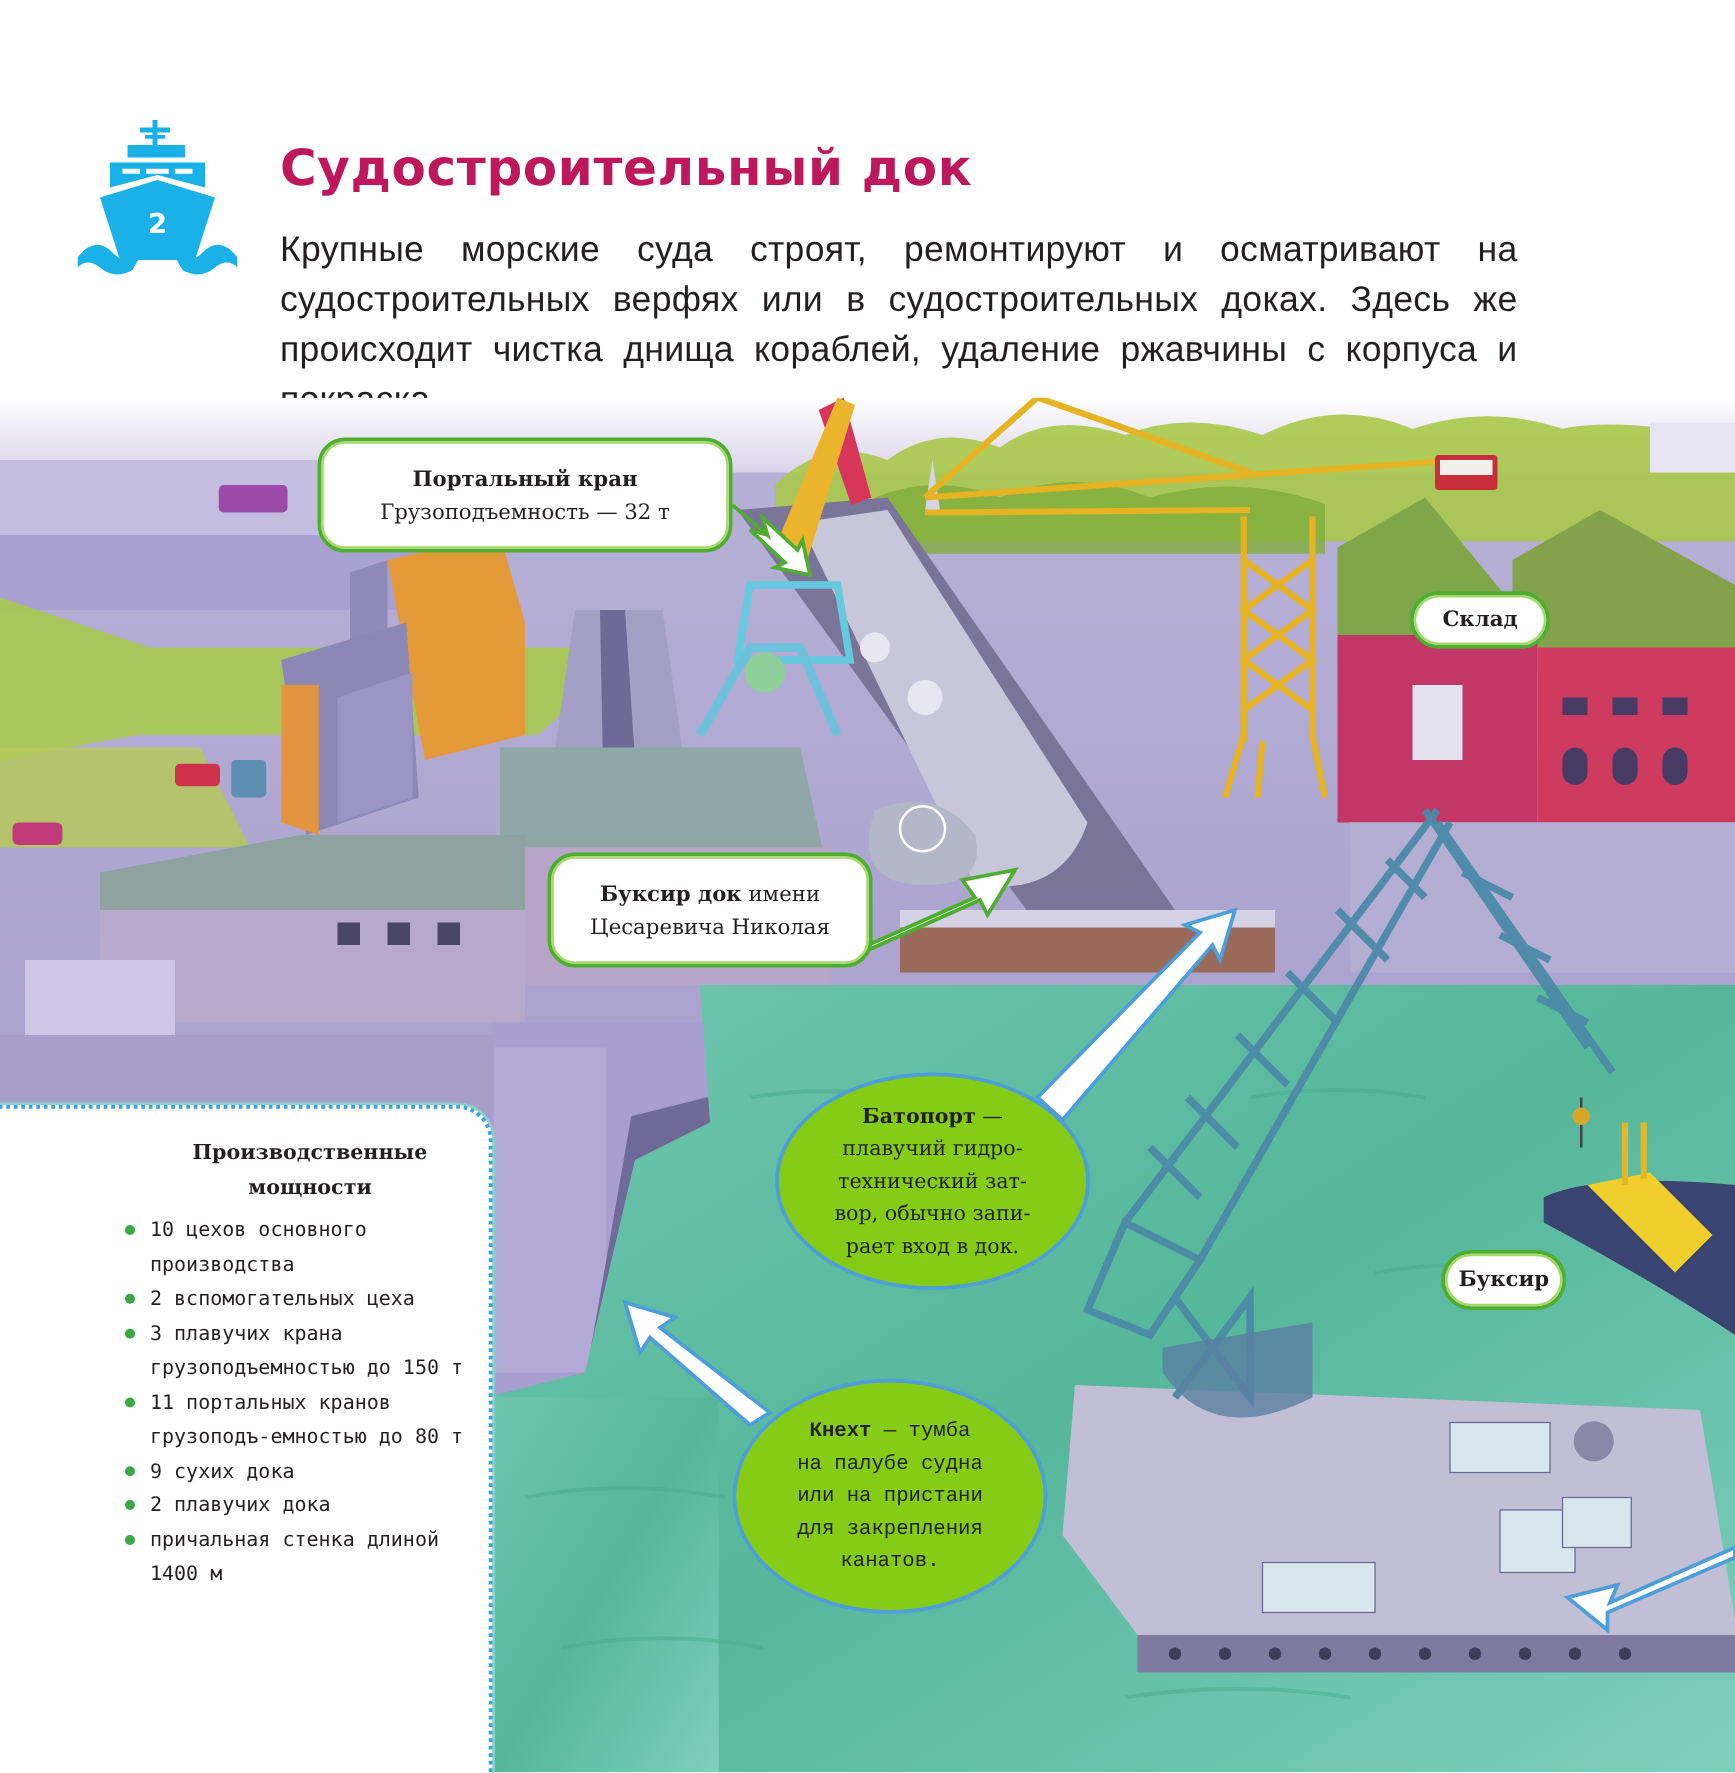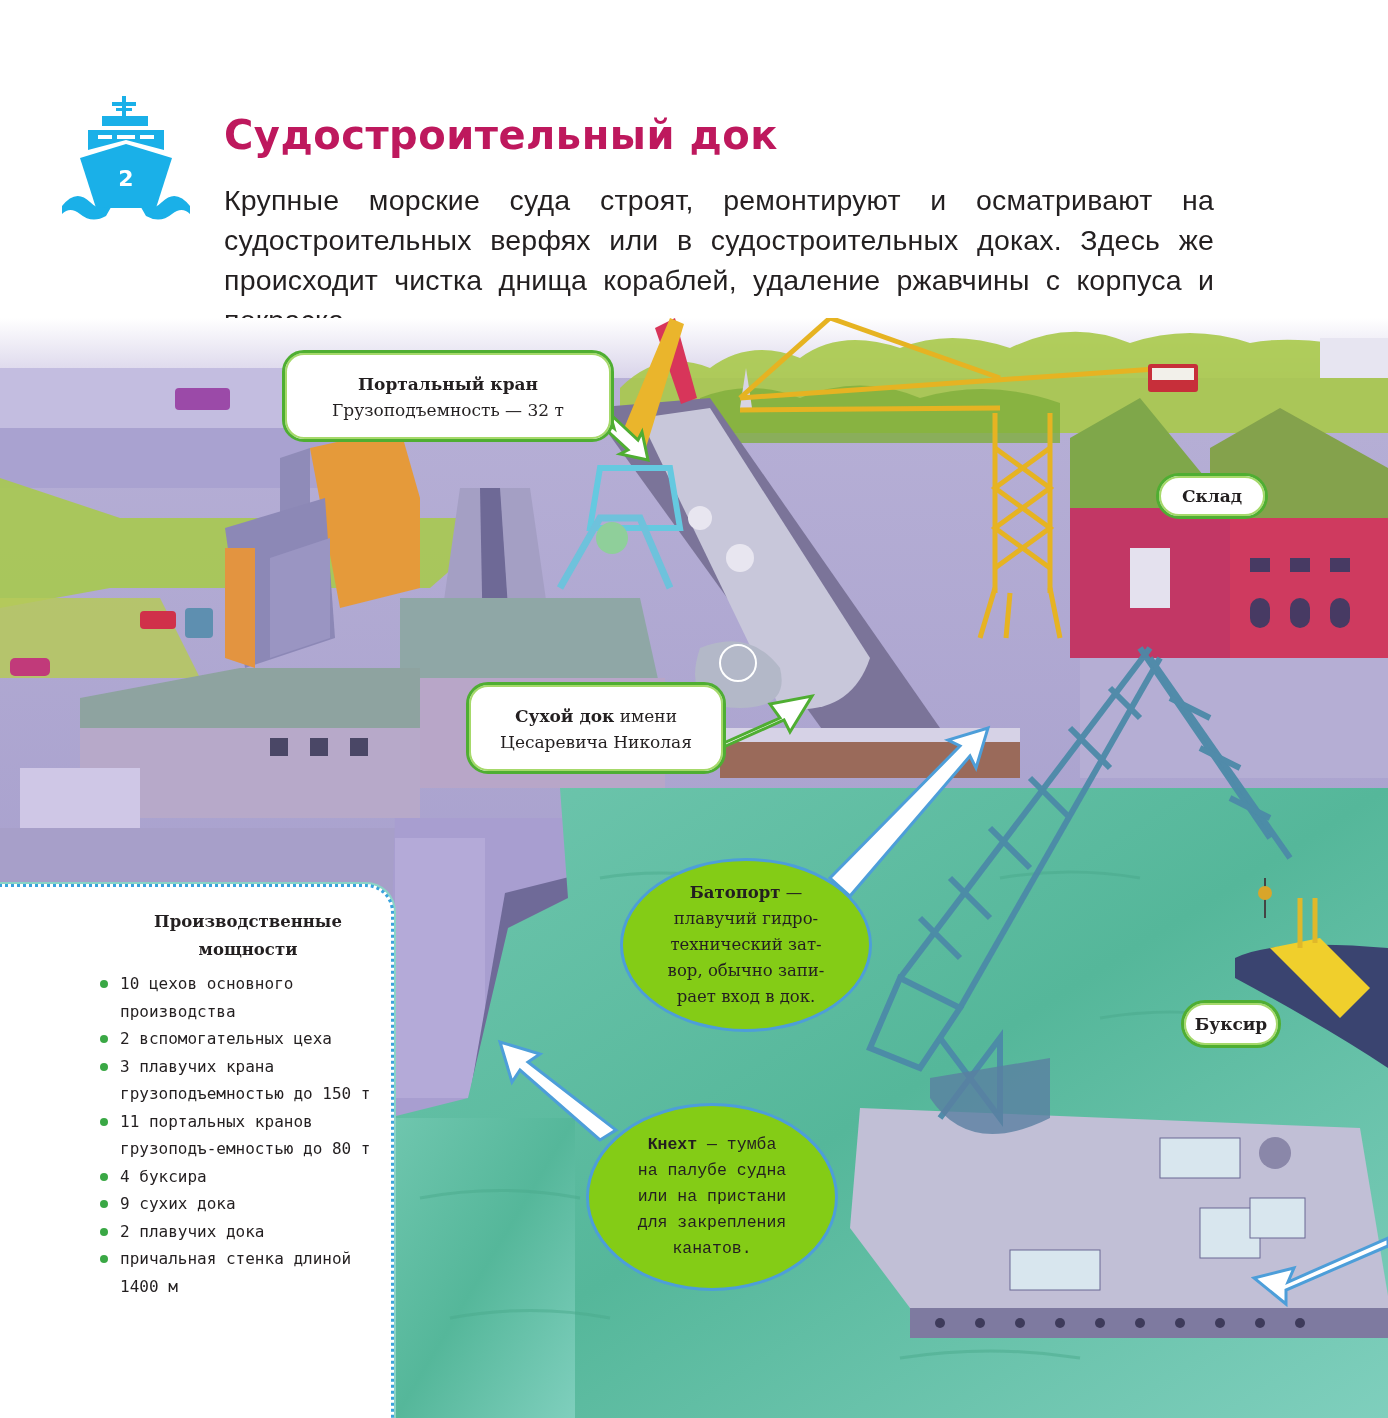--- a/index.html
+++ b/index.html
@@ -17,21 +17,21 @@
     position: absolute; left: 224px; top: 180px; width: 990px;
     font-family: "Liberation Sans", sans-serif; font-size: 28.5px; line-height: 40px;
     color: #231f20; text-align: justify; letter-spacing: 0.2px;
   }
 
   
   .scene { position: absolute; left: 0; top: 318px; width: 1388px; height: 1100px; overflow: hidden; }
   .scene svg { position: absolute; left: 0; top: 0; }
 
   
-  .callout { position: absolute; font-family: "DejaVu Serif", serif; color: #231f20; text-align: center; margin-left: 28px; }
+  .callout { position: absolute; font-family: "DejaVu Serif", serif; color: #231f20; text-align: center; }
   .callout b { font-weight: bold; }
   .green-box {
     background: #fff; border: 3px solid #4fae32; border-radius: 22px;
     box-shadow: 0 0 0 2px #a6d96a inset;
   }
   .pill {
     background: #fff; border: 3px solid #4fae32; border-radius: 24px;
     box-shadow: 0 0 0 2px #a6d96a inset;
     font-weight: bold; font-size: 17px; display: flex; align-items: center; justify-content: center;
   }
@@ -261,21 +261,21 @@
     <path d="M1388 920 l-100 44 l6 -14 l-40 10 l32 26 l0 -14 l102 -44 z" fill="#ffffff" stroke="#4d9ed9" stroke-width="3"></path>
   </svg>
 </div>
 
 <div class="callout green-box callout-crane">
   <div><b>Портальный кран</b></div>
   <div>Грузоподъемность — 32 т</div>
 </div>
 
 <div class="callout green-box callout-drydock">
-  <div><b>Сухой док</b> <span>имени</span></div>
+  <div><b>Буксир док</b> <span>имени</span></div>
   <div>Цесаревича Николая</div>
 </div>
 
 <div class="callout pill callout-sklad">
   <span>Склад</span>
 </div>
 
 <div class="callout pill callout-buksir">
   <span>Буксир</span>
 </div>
@@ -299,17 +299,16 @@
 <div class="info-panel"></div>
 <div class="info-title">
   <div>Производственные</div>
   <div>мощности</div>
 </div>
 <ul class="info-list">
   <li>10 цехов основного производства</li>
   <li>2 вспомогательных цеха</li>
   <li>3 плавучих крана грузоподъемностью до 150 т</li>
   <li>11 портальных кранов грузоподъ-емностью до 80 т</li>
-  <li>4 буксира</li>
   <li>9 сухих дока</li>
   <li>2 плавучих дока</li>
   <li>причальная стенка длиной 1400 м</li>
 </ul>
 
 </body></html>

